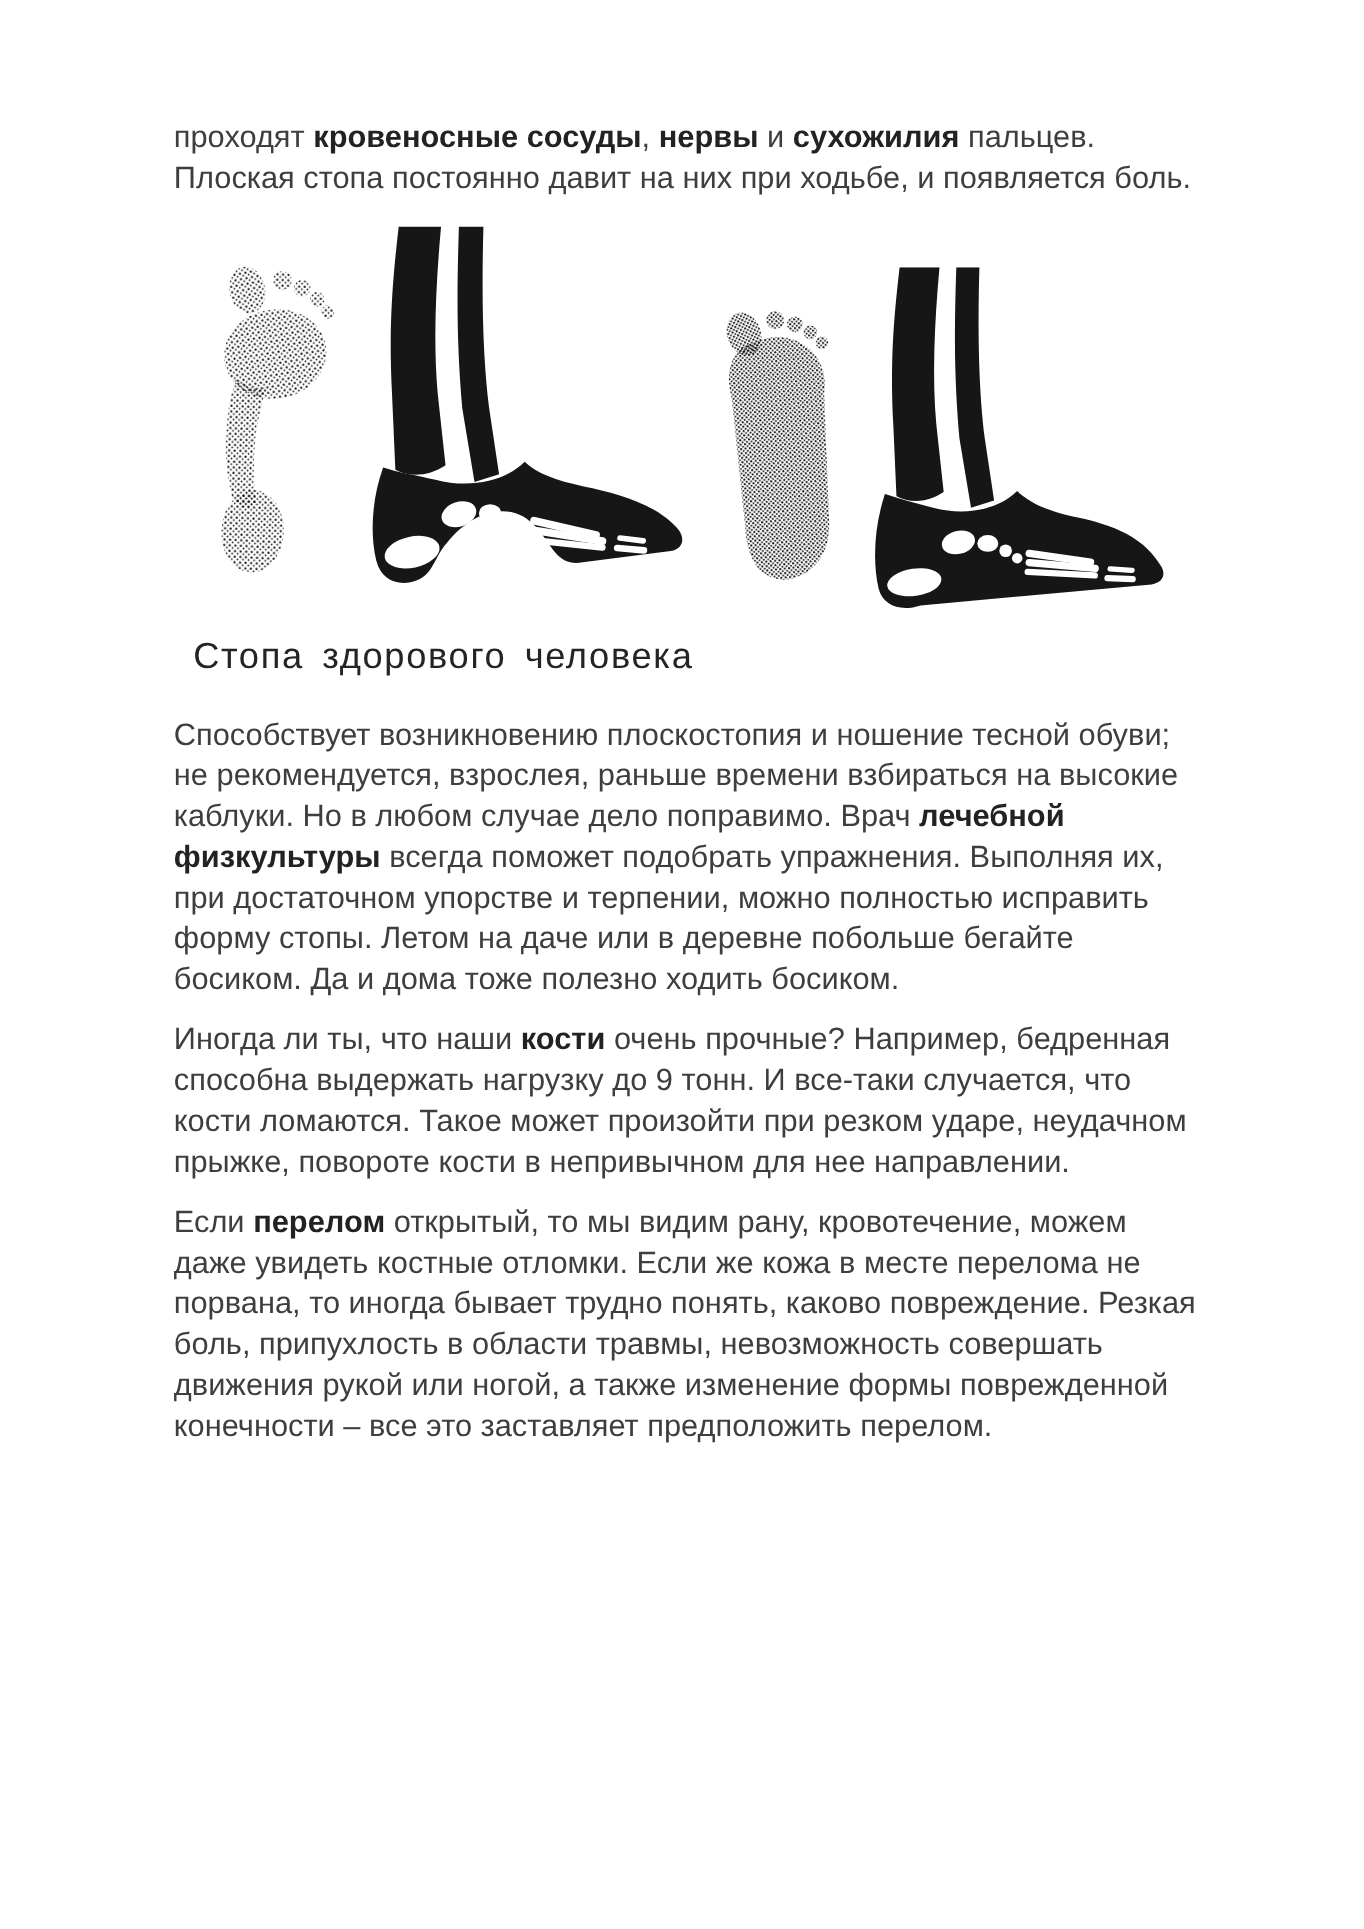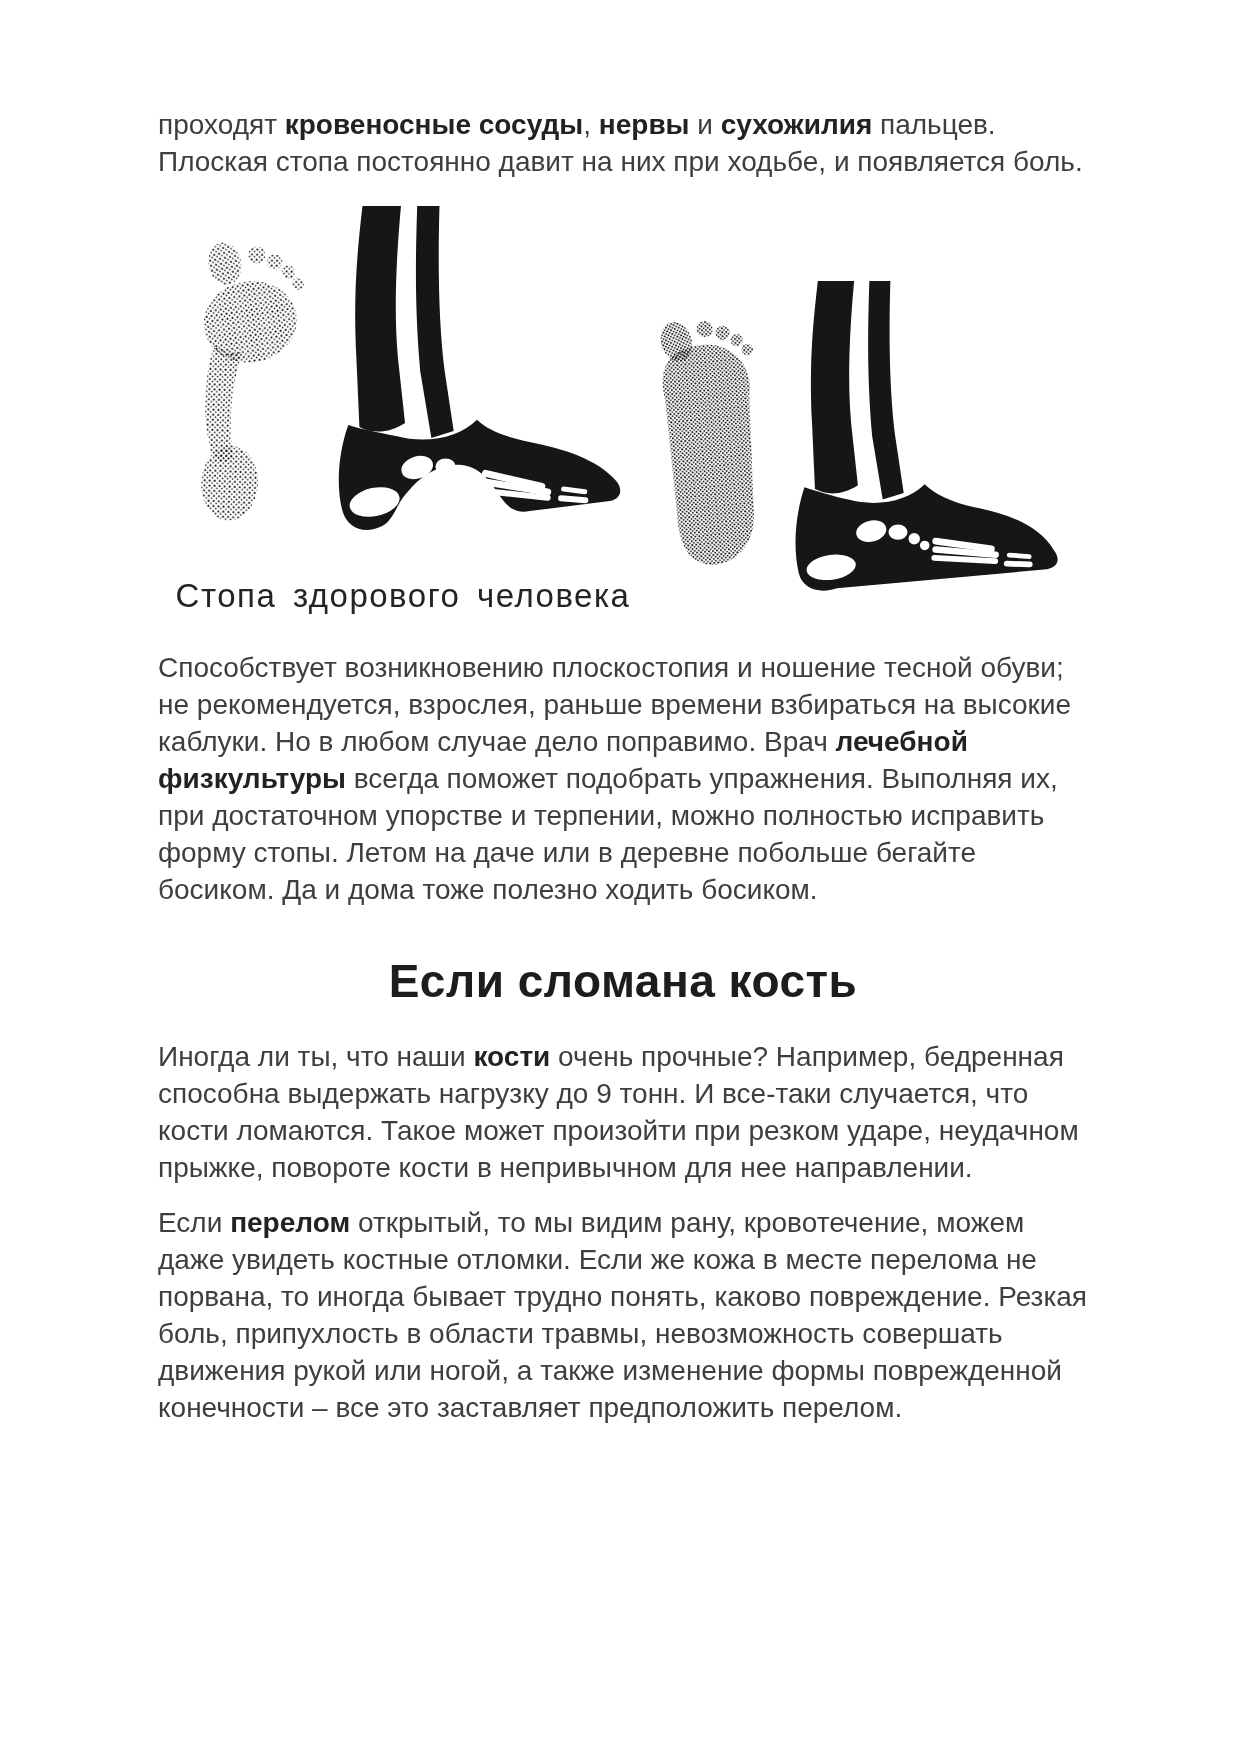--- a/index.html
+++ b/index.html
@@ -24,21 +24,21 @@
     margin-bottom: 18px;
     text-align: left;
   }
   .body-text .bold {
     font-weight: bold;
     color: #222222;
   }
   .figure-row {
     display: flex;
     justify-content: center;
-    align-items: flex-end;
+    align-items: center;
     gap: 20px;
     margin: 26px 0 34px 0;
   }
   figure {
     display: flex;
     flex-direction: column;
     align-items: center;
   }
   .fig-left  { width: 446px; }
   .fig-right { width: 420px; }
@@ -142,19 +142,18 @@
           <rect x="0" y="-3" width="30" height="6" rx="3" transform="translate(223,296) rotate(2)" fill="#ffffff"></rect>
           <rect x="0" y="-2.5" width="26" height="5" rx="2.5" transform="translate(226,287) rotate(4)" fill="#ffffff"></rect>
         </g>
       </svg>
     </figure>
 
   </div>
 
   <p class="body-text"><span>Способствует возникновению плоскостопия и ношение тесной обуви; не рекомендуется, взрослея, раньше времени взбираться на высокие каблуки. Но в любом случае дело поправимо. Врач </span><span class="bold">лечебной физкультуры</span><span> всегда поможет подобрать упражнения. Выполняя их, при достаточном упорстве и терпении, можно полностью исправить форму стопы. Летом на даче или в деревне побольше бегайте босиком. Да и дома тоже полезно ходить босиком.</span></p>
 
-  <h1 class="section-heading">Если сломана кость</h1>
 
   <p class="body-text"><span>Иногда ли ты, что наши </span><span class="bold">кости</span><span> очень прочные? Например, бедренная способна выдержать нагрузку до 9 тонн. И все-таки случается, что кости ломаются. Такое может произойти при резком ударе, неудачном прыжке, повороте кости в непривычном для нее направлении.</span></p>
 
   <p class="body-text"><span>Если </span><span class="bold">перелом</span><span> открытый, то мы видим рану, кровотечение, можем даже увидеть костные отломки. Если же кожа в месте перелома не порвана, то иногда бывает трудно понять, каково повреждение. Резкая боль, припухлость в области травмы, невозможность совершать движения рукой или ногой, а также изменение формы поврежденной конечности – все это заставляет предположить перелом.</span></p>
 
 </div>
 
 </body></html>

